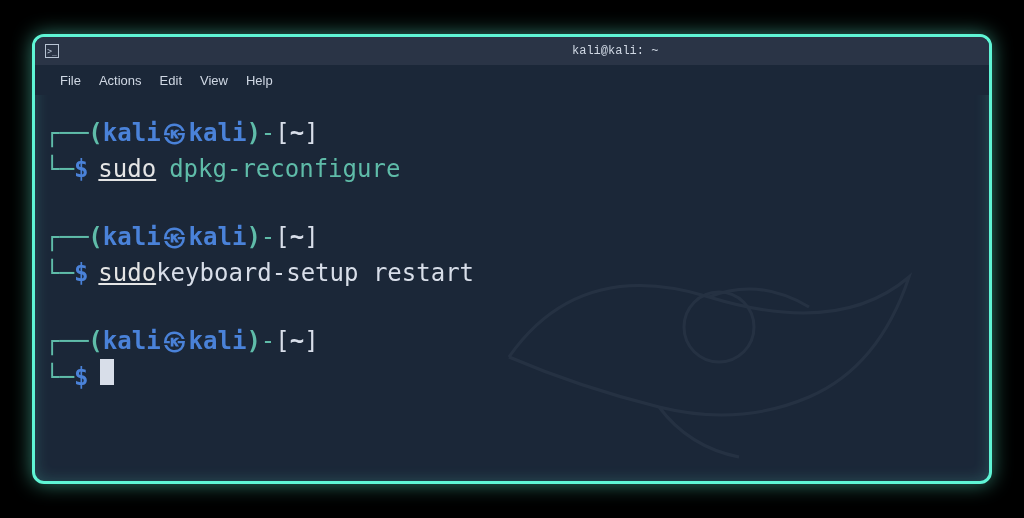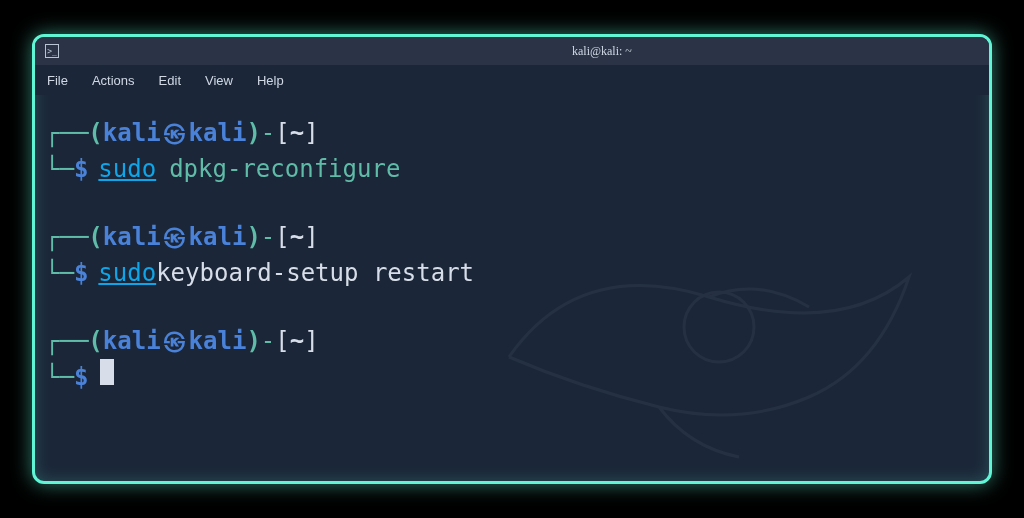--- a/index.html
+++ b/index.html
@@ -43,29 +43,29 @@
       justify-content: center;
       font-size: 8px;
       color: #b8c4d4;
     }
     .titlebar-title {
       position: absolute;
       left: 50%;
       transform: translateX(60px);
       color: #d0d8e4;
       font-size: 12px;
-      font-family: Liberation Serif, serif;
+      font-family: Liberation Mono, monospace;
     }
     .menubar {
       height: 30px;
       background: #1b2738;
       display: flex;
       align-items: center;
-      gap: 24px;
-      padding: 0 12px;
+      gap: 18px;
+      padding: 0 25px;
       color: #d0d8e4;
       font-size: 13px;
       font-family: sans-serif;
     }
     .menu-item {
       cursor: pointer;
     }
     .terminal-body {
       padding: 20px 10px 10px 10px;
       font-size: 24px;
@@ -118,21 +118,21 @@
     .corner-bl {
       color: #5fbca9;
       font-weight: bold;
     }
     .dollar {
       color: #4a82d9;
       font-weight: bold;
       margin-right: 10px;
     }
     .sudo {
-      color: #0ea5e9;
+      color: #e5e5e5;
       text-decoration: underline;
     }
     .cmd-green {
       color: #5fbca9;
       margin-left: 13px;
     }
     .cmd-plain {
       color: #d8dee9;
     }
     .cursor {

